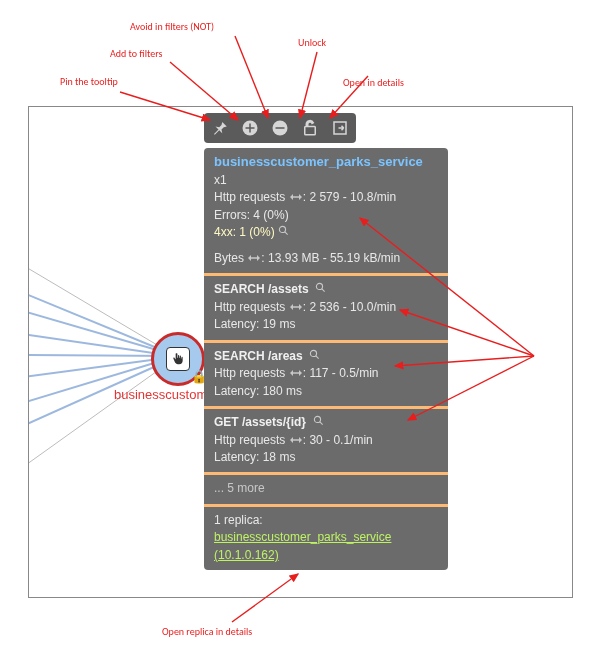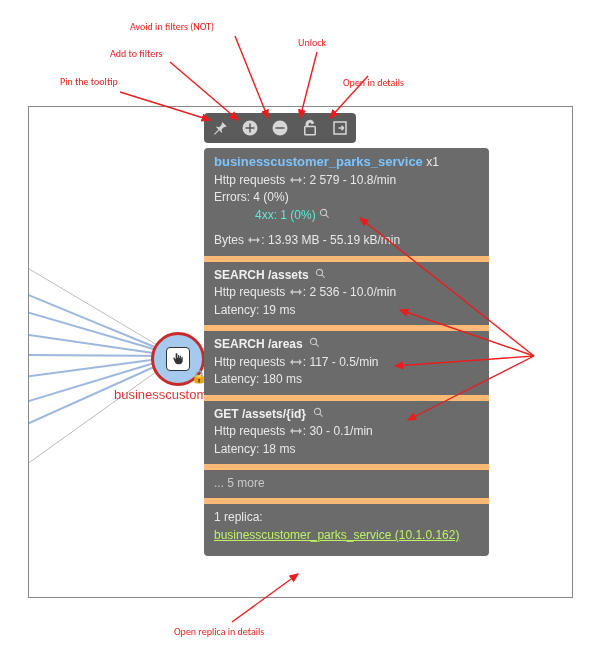--- a/index.html
+++ b/index.html
@@ -98,40 +98,39 @@
     display: flex; align-items: center; justify-content: center;
     color: #ddd;
     cursor: pointer;
   }
   .toolbar .btn svg { width: 18px; height: 18px; fill: #d6d6d6; }
   
   .tooltip {
     position: absolute;
     left: 175px;
     top: 41px;
-    width: 285px;
+    width: 244px;
     background: #6b6b6b;
     border-radius: 4px;
     color: #e8e8e8;
     font-size: 12px;
     font-family: Arial, sans-serif;
-    padding-bottom: 6px;
   }
   .tooltip .section {
     padding: 5px 10px 6px 10px;
-    border-top: 6px solid #fdba74;
+    border-top: 3px solid #fdba74;
   }
   .tooltip .section:first-child { border-top: none; }
   .tt-title {
     color: #7cc4ff;
     font-weight: bold;
     font-size: 13px;
   }
   .row { line-height: 1.45; }
-  .warn { color: #5eead4; margin-left: 41px; }
+  .warn { color: #fef9c3; }
   .mag {
     display: inline-block;
     vertical-align: middle;
   }
   .mag svg { width: 11px; height: 11px; fill:#c8c8c8; }
   .arrlr {
     display: inline-block;
     vertical-align: middle;
     margin: 0 1px;
   }
@@ -146,21 +145,21 @@
 </style>
 </head>
 <body>
 
 <div class="anno" style="left:60px; top:75px;">Pin the tooltip</div>
 <div class="anno" style="left:110px; top:47px;">Add to filters</div>
 <div class="anno" style="left:130px; top:20px;">Avoid in filters (NOT)</div>
 <div class="anno" style="left:298px; top:36px;">Unlock</div>
 <div class="anno" style="left:343px; top:60px;margin-top:16px;">Open in details</div>
 <div class="anno" style="left:537px; top:349px;">Filters</div>
-<div class="anno" style="left:162px; top:625px;margin-left:12px;">Open replica in details</div>
+<div class="anno" style="left:162px; top:625px;">Open replica in details</div>
 
 <div class="frame">
 
   <svg class="edges">
     <g stroke="#bcbcbc" stroke-width="1">
       <line x1="-20" y1="150" x2="145" y2="248"></line>
       <line x1="-20" y1="370" x2="145" y2="252"></line>
     </g>
     <g stroke="#9db8df" stroke-width="2">
       <line x1="-20" y1="180" x2="145" y2="248"></line>

